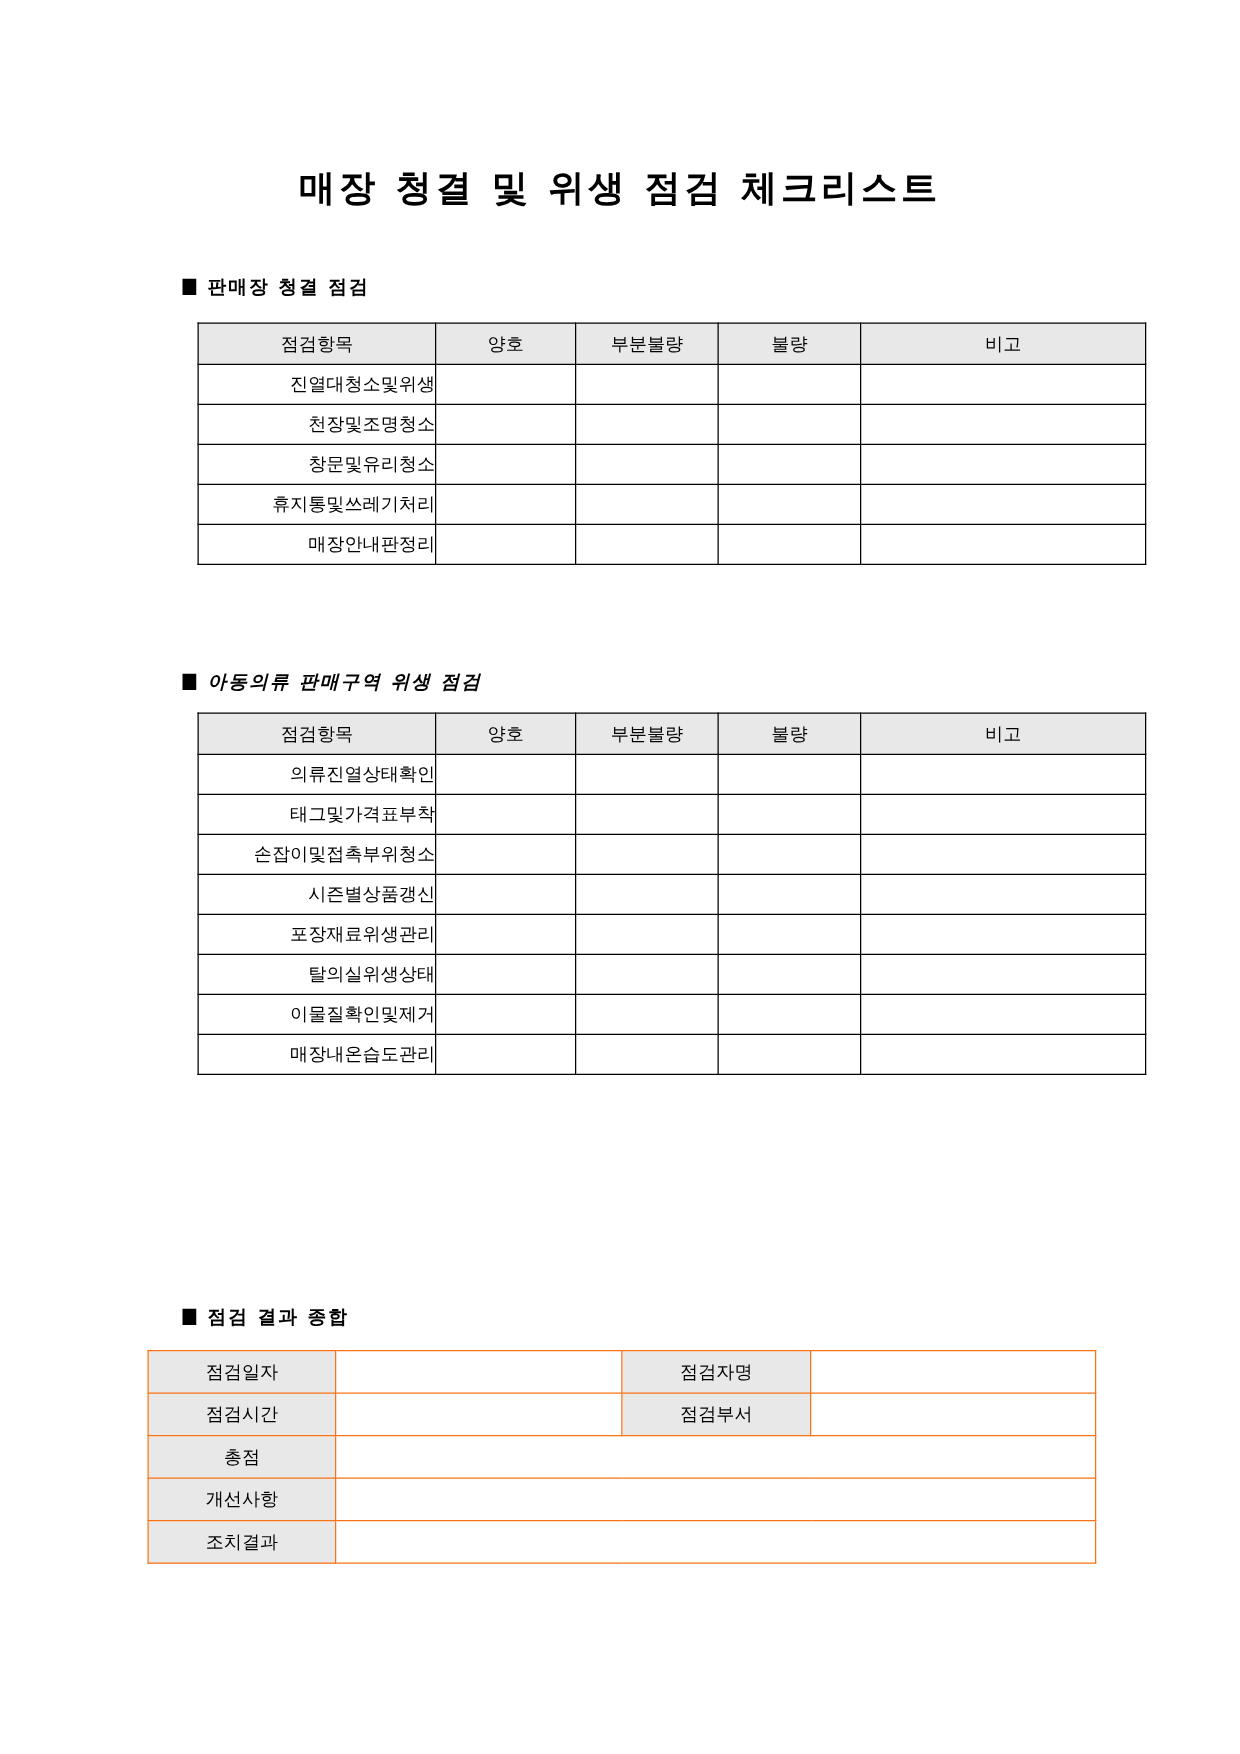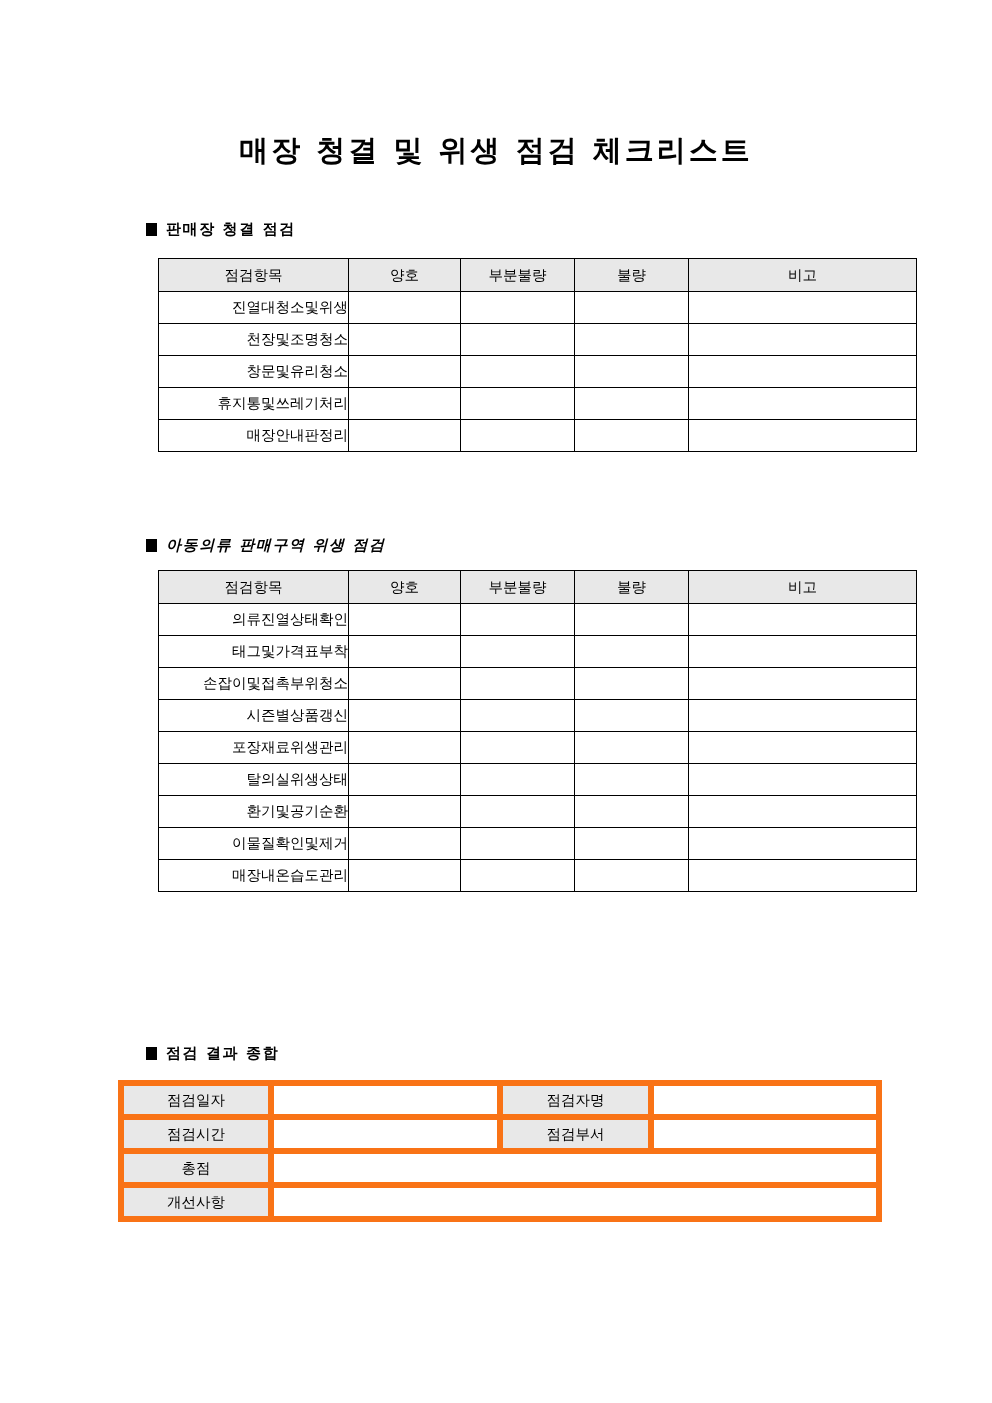--- a/index.html
+++ b/index.html
@@ -102,21 +102,21 @@
   #table-summary {
     position: absolute;
     left: 118px;
     top: 1080px;
     width: 758px;
     border-collapse: collapse;
     table-layout: fixed;
     background: #ffffff;
   }
   #table-summary td {
-    border: 6px solid #f97316;
+    border: 1px solid #f97316;
     font-size: 14.5px;
     height: 33px;
     padding: 0;
     box-sizing: border-box;
     vertical-align: middle;
   }
   #table-summary td.label {
     background: #e8e8e8;
     text-align: center;
   }
@@ -252,27 +252,20 @@
         <td class="blank-cell"></td>
       </tr>
       <tr>
         <td class="item-cell">탈의실위생상태</td>
         <td class="blank-cell"></td>
         <td class="blank-cell"></td>
         <td class="blank-cell"></td>
         <td class="blank-cell"></td>
       </tr>
       <tr>
-        <td class="item-cell">환기및공기순환</td>
-        <td class="blank-cell"></td>
-        <td class="blank-cell"></td>
-        <td class="blank-cell"></td>
-        <td class="blank-cell"></td>
-      </tr>
-      <tr>
         <td class="item-cell">이물질확인및제거</td>
         <td class="blank-cell"></td>
         <td class="blank-cell"></td>
         <td class="blank-cell"></td>
         <td class="blank-cell"></td>
       </tr>
       <tr>
         <td class="item-cell">매장내온습도관리</td>
         <td class="blank-cell"></td>
         <td class="blank-cell"></td>
@@ -308,16 +301,20 @@
         <td class="value"></td>
       </tr>
       <tr class="tall">
         <td class="label">총점</td>
         <td class="value" colspan="3"></td>
       </tr>
       <tr class="tall">
         <td class="label">개선사항</td>
         <td class="value" colspan="3"></td>
       </tr>
+      <tr class="tall">
+        <td class="label">조치결과</td>
+        <td class="value" colspan="3"></td>
+      </tr>
     </tbody>
   </table>
 
 </div>
 
 </body></html>

